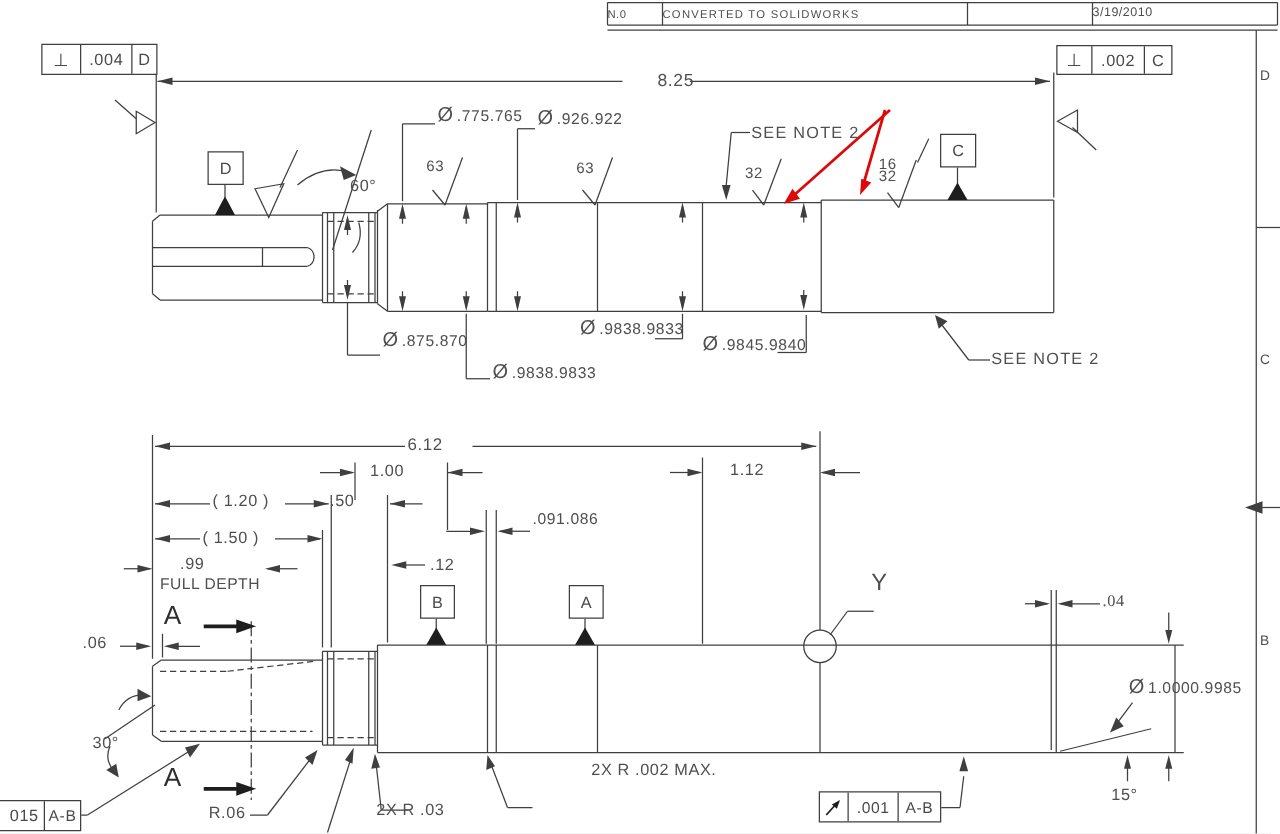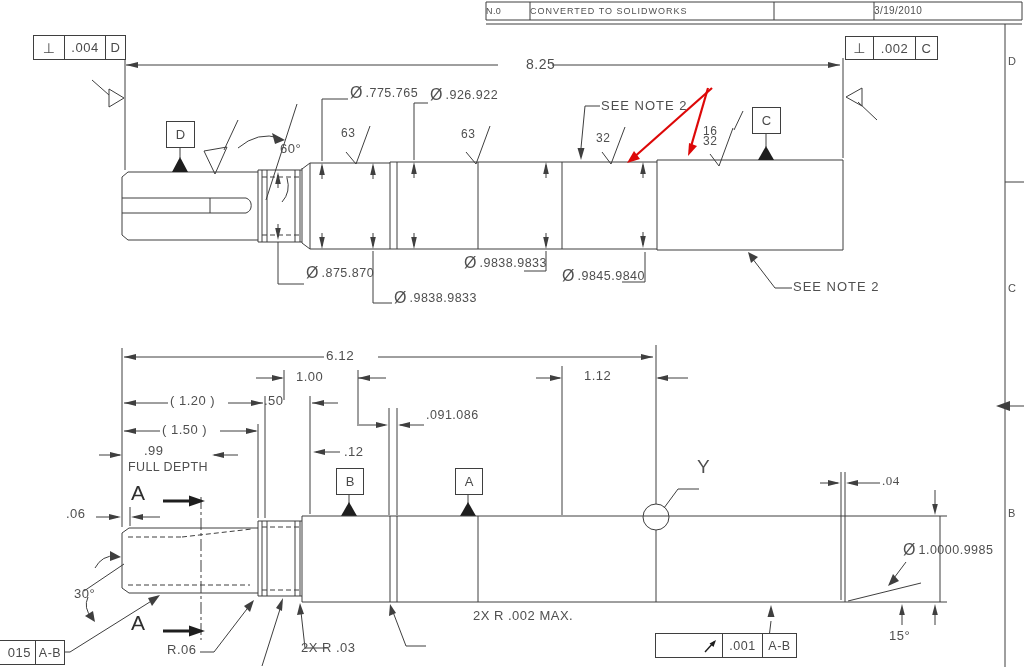--- a/index.html
+++ b/index.html
@@ -336,21 +336,21 @@
 <div class="box" style="left:33px;top:35px;width:91px;height:23px;">
   <div class="cell" style="width:30px;font-size:14px;">⊥</div>
   <div class="cell" style="width:40px;text-align:center;">.004</div>
   <div class="cell" style="flex:1;">D</div>
 </div>
 <div class="box" style="left:845px;top:36px;width:91px;height:22px;">
   <div class="cell" style="width:27px;font-size:14px;">⊥</div>
   <div class="cell" style="width:41px;">.002</div>
   <div class="cell" style="flex:1;">C</div>
 </div>
-<div class="box" style="left:655px;top:633px;width:96px;height:23px;padding-left:44px;">
+<div class="box" style="left:655px;top:633px;width:96px;height:23px;">
   <div class="cell" style="width:22px;">
     <svg width="16" height="16" viewBox="0 0 16 16">
           <line x1="2" y1="14" x2="11" y2="4" stroke="#1e1e1e" stroke-width="1.4"></line>
           <polygon points="13,2 6.5,5.5 10.5,9" fill="#1e1e1e"></polygon>
         </svg>
   </div>
   <div class="cell" style="width:39px;font-size:12.5px;">.001</div>
   <div class="cell" style="flex:1;font-size:12.5px;">A-B</div>
 </div>
 <div class="box" style="left:-22px;top:640px;width:85px;height:23px;">

